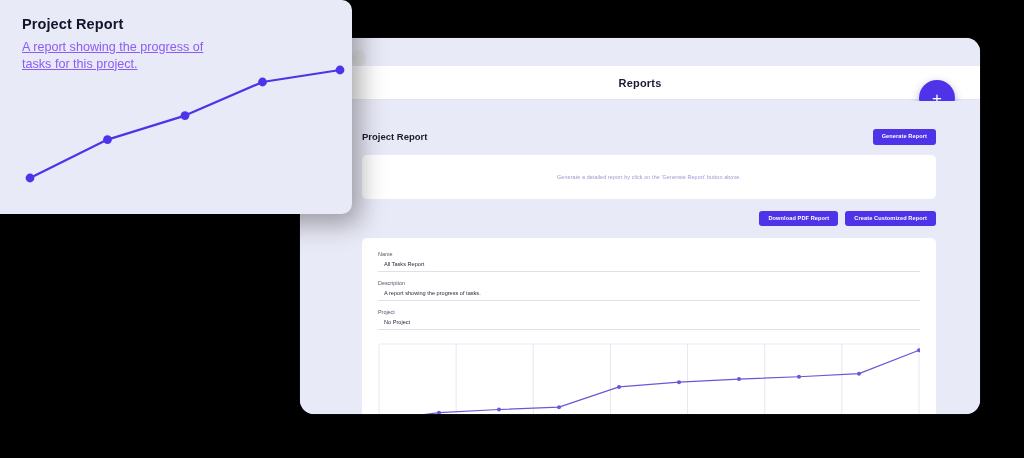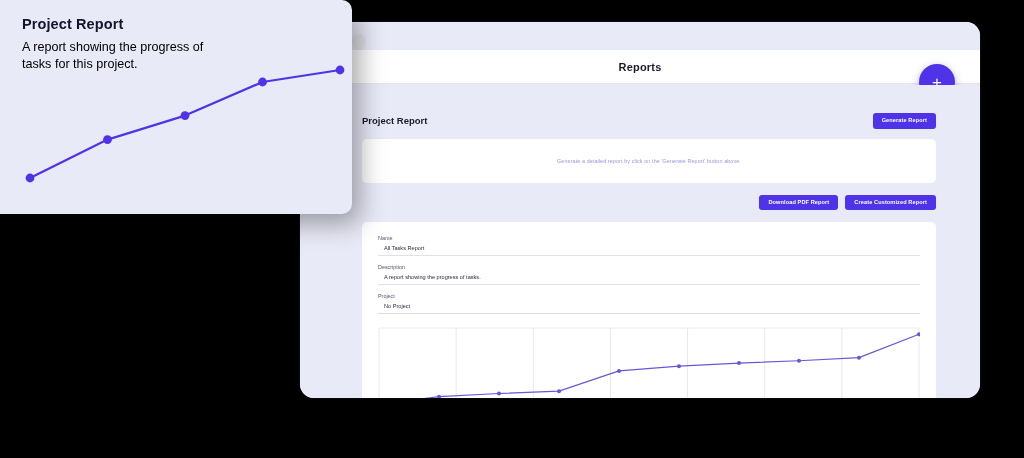--- a/index.html
+++ b/index.html
@@ -7,21 +7,21 @@
     width: 1024px; height: 458px;
     background: #000000;
     font-family: "Liberation Sans", sans-serif;
     overflow: hidden;
   }
   #stage { position: relative; width: 1024px; height: 458px; background: #000; }
 
   
   .app-window {
     position: absolute;
-    left: 300px; top: 22px;
+    left: 300px; top: 38px;
     width: 680px; height: 376px;
     background: #e9eaf7;
     border-radius: 14px 14px 14px 14px;
     overflow: hidden;
     box-shadow: 0 0 0 1px rgba(255,255,255,0.04);
   }
   .window-topstrip {
     position: absolute; left: 0; top: 0; width: 100%; height: 28px;
     background: #e9eaf7;
   }
@@ -109,21 +109,21 @@
     border-radius: 0 10px 10px 0;
     box-shadow: 8px 10px 26px rgba(0,0,0,.35);
     padding: 16px 20px 0 22px;
     overflow: hidden;
   }
   .overlay-title {
     font-size: 14.5px; font-weight: bold; color: #14142b;
     letter-spacing: .1px; margin-bottom: 7px;
   }
   .overlay-desc {
-    font-size: 12.6px; color: #000000; line-height: 1.32; max-width: 200px;
+    font-size: 12.6px; color: #8b5cf6; line-height: 1.32; max-width: 200px; text-decoration: underline;
   }
   .overlay-chart {
     position: absolute; left: 0; top: 0; width: 352px; height: 214px;
     pointer-events: none;
   }
 </style>
 </head>
 <body>
 
 <div id="stage">

